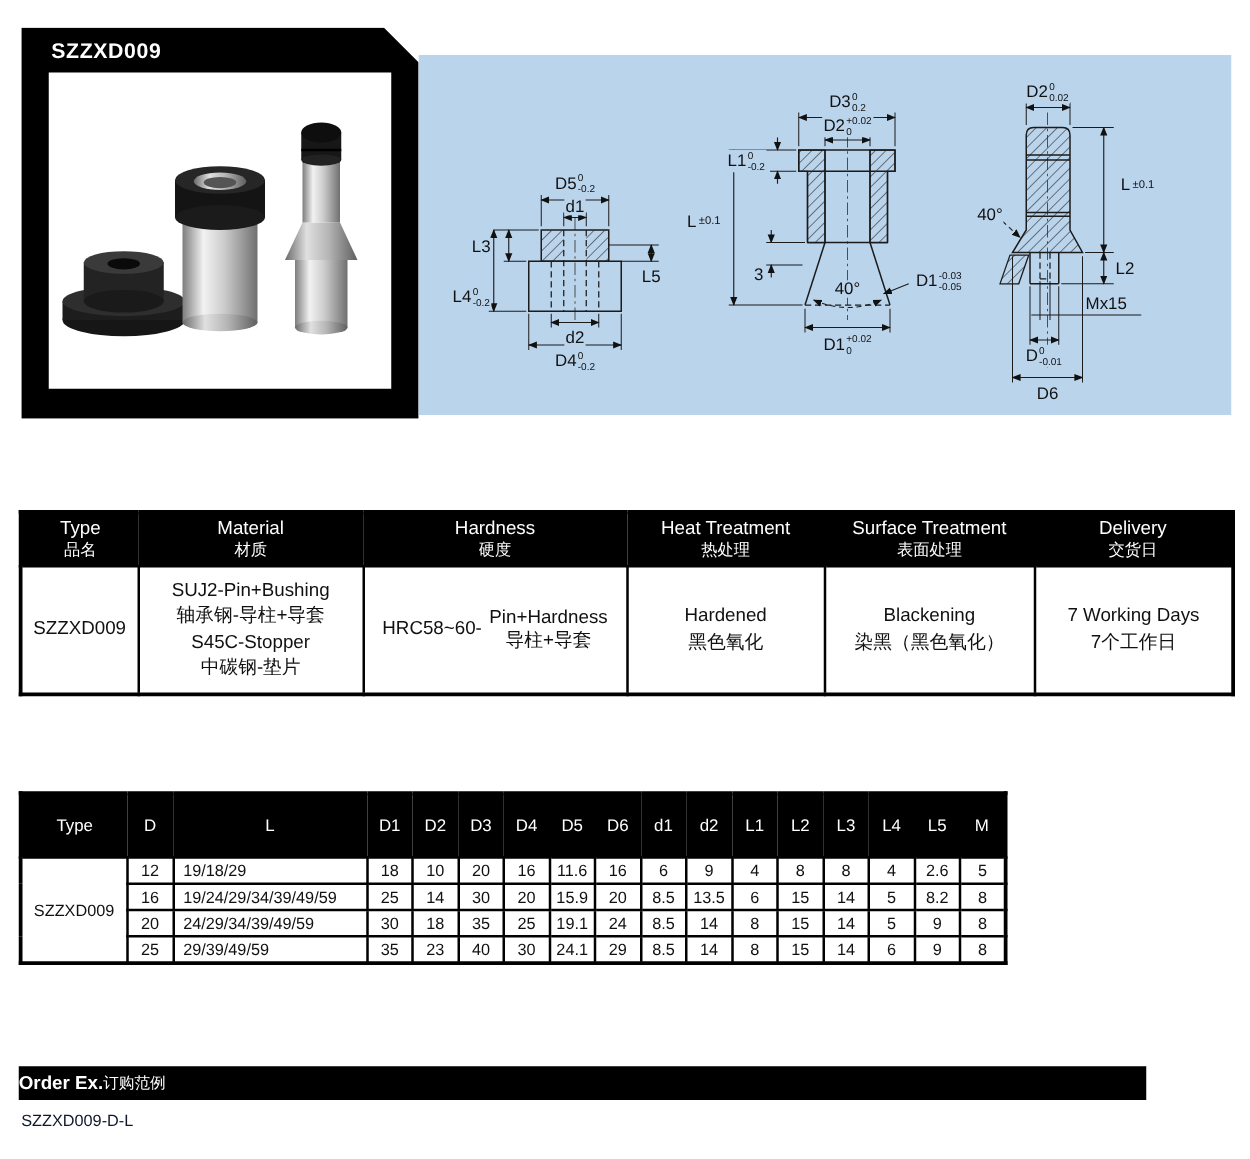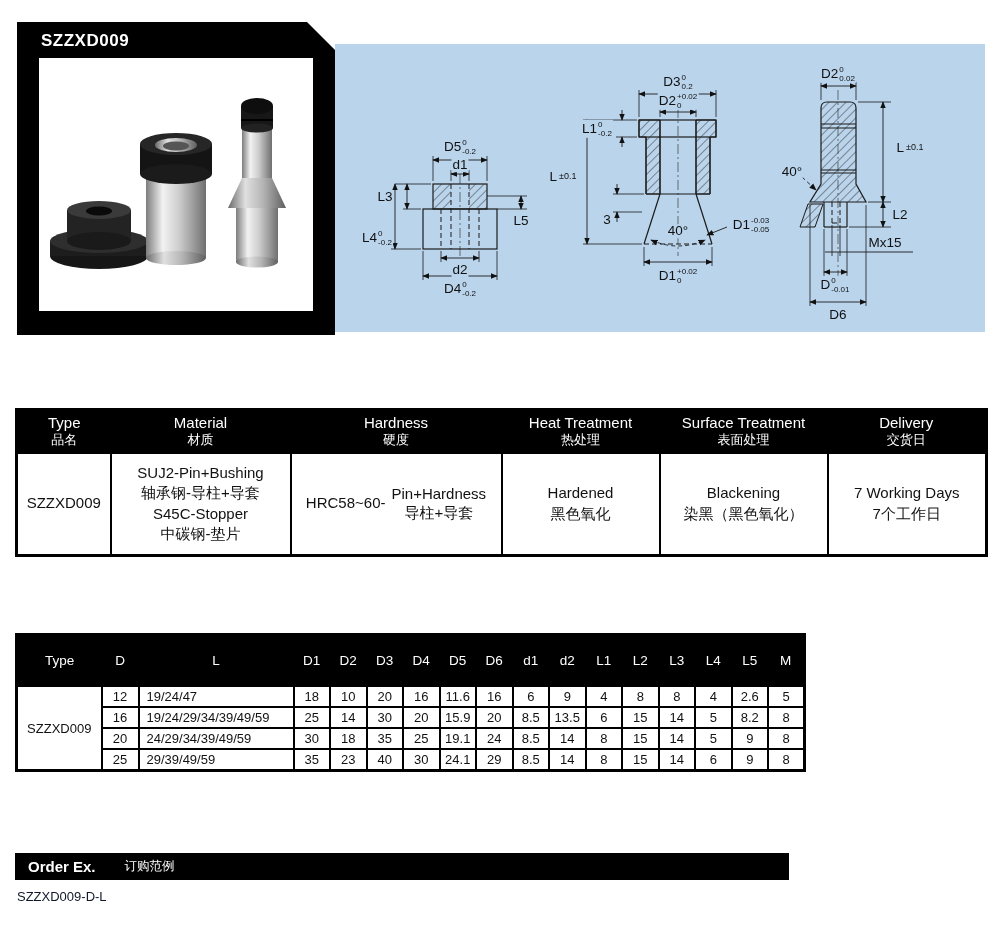--- a/index.html
+++ b/index.html
@@ -41,22 +41,22 @@
   }
   .hardness-wrap{display:flex;align-items:center;justify-content:center;gap:6px;}
   .stack{display:inline-flex;flex-direction:column;line-height:1.25;}
   
   .dim-table{position:absolute;left:15px;top:633px;width:788px;border:3px solid #000;table-layout:fixed;}
   .dim-table th{background:#000;color:#fff;font-weight:400;font-size:13.5px;height:47px;}
   .dim-table td{border:2px solid #000;font-size:13px;height:19px;text-align:center;padding:0 2px;background:#fff;}
   .dim-table td.lcol{text-align:left;padding-left:7px;}
   
   .order-bar{
-    position:absolute;left:15px;top:853px;width:774px;height:27px;background:#000;color:#fff;
-    display:flex;align-items:center;padding-left:13px;box-sizing:border-box;gap:29px;
+    position:absolute;left:15px;top:853px;width:902px;height:27px;background:#000;color:#fff;
+    display:flex;align-items:center;box-sizing:border-box;gap:0;
   }
   .order-bar .en{font-size:15px;font-weight:600;}
   .order-bar .cn{font-size:12.5px;}
   .order-example{position:absolute;left:17px;top:889px;font-size:13px;color:#0f172a;}
 </style>
 </head>
 <body>
 
 <div class="photo-box">
   <div class="photo-title">SZZXD009</div>
@@ -469,21 +469,21 @@
       <th>L3</th>
       <th>L4</th>
       <th>L5</th>
       <th>M</th>
     </tr>
   </thead>
   <tbody>
     <tr>
       <td rowspan="4">SZZXD009</td>
       <td>12</td>
-      <td class="lcol">19/24/47</td>
+      <td class="lcol">19/18/29</td>
       <td>18</td>
       <td>10</td>
       <td>20</td>
       <td>16</td>
       <td>11.6</td>
       <td>16</td>
       <td>6</td>
       <td>9</td>
       <td>4</td>
       <td>8</td>

